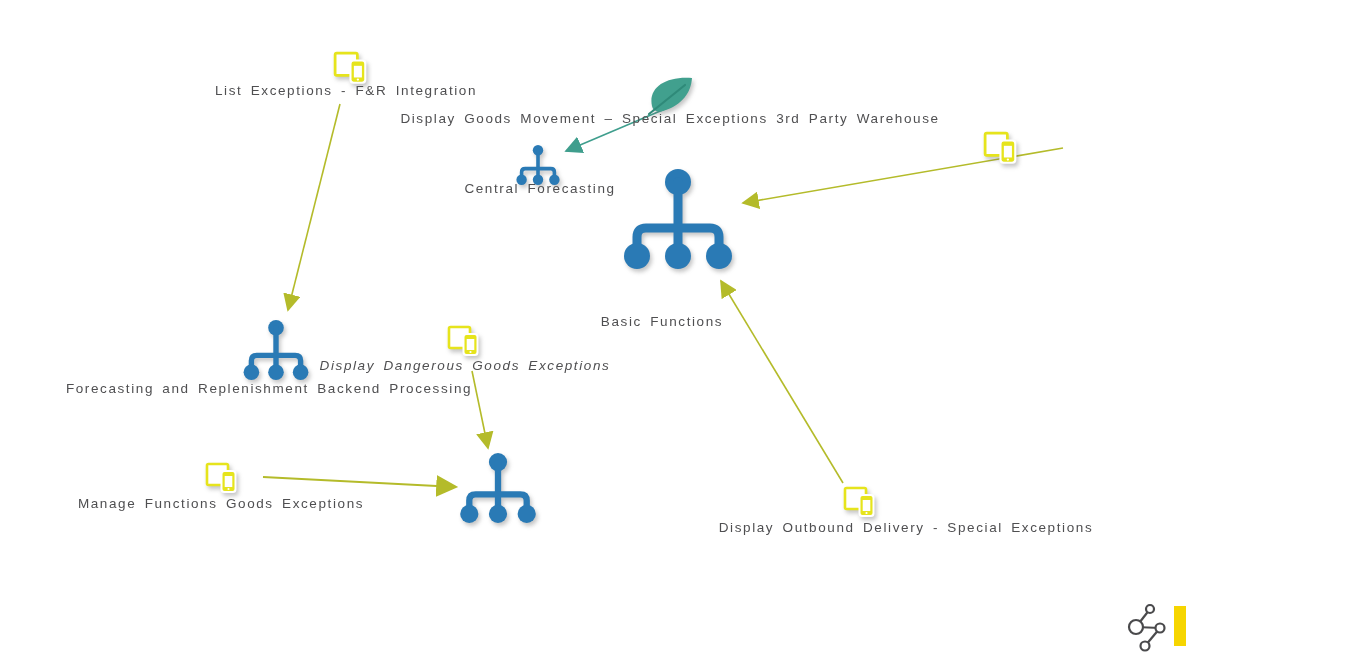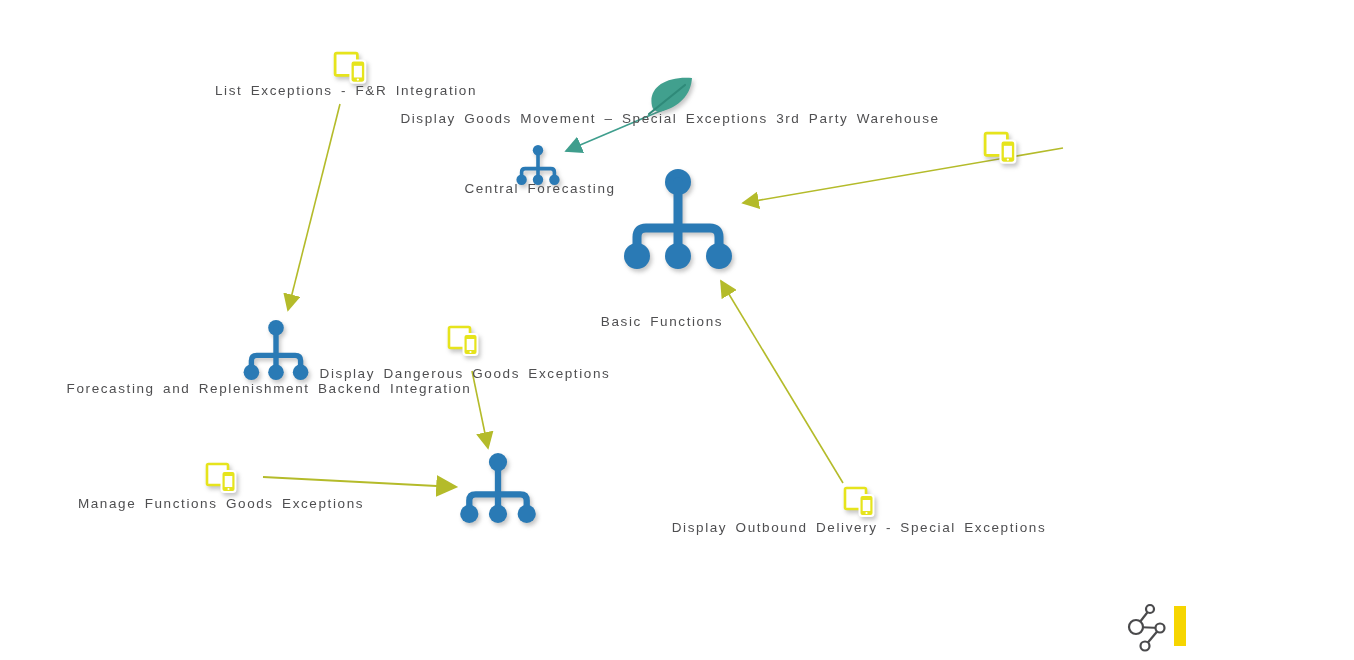--- a/index.html
+++ b/index.html
@@ -90,30 +90,30 @@
   <div class="node-label" style="left:662px;top:270px;margin-top:44px;">Basic Functions</div>
 
   <svg class="node-icon" style="left:243px;top:320px;" width="66" height="60" viewBox="0 0 108 100">
     <circle class="sitemap-fill" cx="54" cy="13" r="13"></circle>
     <path class="sitemap-stroke" d="M54 13 L54 87"></path>
     <path class="sitemap-stroke" d="M13 87 L13 68 Q13 59 22 59 L86 59 Q95 59 95 68 L95 87"></path>
     <circle class="sitemap-fill" cx="13" cy="87" r="13"></circle>
     <circle class="sitemap-fill" cx="54" cy="87" r="13"></circle>
     <circle class="sitemap-fill" cx="95" cy="87" r="13"></circle>
   </svg>
-  <div class="node-label" style="left:269px;top:381px;">Forecasting and Replenishment Backend Integration</div>
+  <div class="node-label" style="left:269px;top:381px;">Forecasting and Replenishment Backend Processing</div>
 
   <svg class="node-icon" style="left:447px;top:325px;" width="34" height="34" viewBox="0 0 34 34">
     <rect class="tile-stroke" x="2" y="2" width="21" height="21" rx="1.5"></rect>
     <rect x="15.5" y="8" width="16" height="23" rx="3.5" fill="#ffffff"></rect>
     <rect class="tile-fill" x="17.5" y="10" width="12" height="19" rx="2"></rect>
     <rect x="19.7" y="14" width="7.6" height="11" fill="#ffffff"></rect>
     <circle cx="23.5" cy="27" r="1.1" fill="#ffffff"></circle>
   </svg>
-  <div class="node-label" style="left:465px;top:366px;">Display Dangerous Goods Exceptions</div>
+  <div class="node-label" style="left:465px;top:358px;font-style:italic;">Display Dangerous Goods Exceptions</div>
 
   <svg class="node-icon" style="left:205px;top:462px;" width="34" height="34" viewBox="0 0 34 34">
     <rect class="tile-stroke" x="2" y="2" width="21" height="21" rx="1.5"></rect>
     <rect x="15.5" y="8" width="16" height="23" rx="3.5" fill="#ffffff"></rect>
     <rect class="tile-fill" x="17.5" y="10" width="12" height="19" rx="2"></rect>
     <rect x="19.7" y="14" width="7.6" height="11" fill="#ffffff"></rect>
     <circle cx="23.5" cy="27" r="1.1" fill="#ffffff"></circle>
   </svg>
   <div class="node-label" style="left:221px;top:496px;">Manage Functions Goods Exceptions</div>
 
@@ -126,21 +126,21 @@
     <circle class="sitemap-fill" cx="95" cy="87" r="13"></circle>
   </svg>
 
   <svg class="node-icon" style="left:843px;top:486px;" width="34" height="34" viewBox="0 0 34 34">
     <rect class="tile-stroke" x="2" y="2" width="21" height="21" rx="1.5"></rect>
     <rect x="15.5" y="8" width="16" height="23" rx="3.5" fill="#ffffff"></rect>
     <rect class="tile-fill" x="17.5" y="10" width="12" height="19" rx="2"></rect>
     <rect x="19.7" y="14" width="7.6" height="11" fill="#ffffff"></rect>
     <circle cx="23.5" cy="27" r="1.1" fill="#ffffff"></circle>
   </svg>
-  <div class="node-label" style="left:859px;top:520px;">Display Outbound Delivery - Special Exceptions</div>
+  <div class="node-label" style="left:906px;top:520px;">Display Outbound Delivery - Special Exceptions</div>
 
   <div class="logo">
     <svg width="46" height="52" viewBox="0 0 46 52" style="margin-right:6px;">
       <g stroke="#4a4a4c" stroke-width="2.2" fill="none">
         <line x1="14" y1="27" x2="28" y2="9"></line>
         <line x1="14" y1="27" x2="38" y2="28"></line>
         <line x1="23" y1="46" x2="38" y2="28"></line>
         <circle cx="14" cy="27" r="7" fill="#ffffff"></circle>
         <circle cx="28" cy="9" r="4" fill="#ffffff"></circle>
         <circle cx="38" cy="28" r="4.5" fill="#ffffff"></circle>

